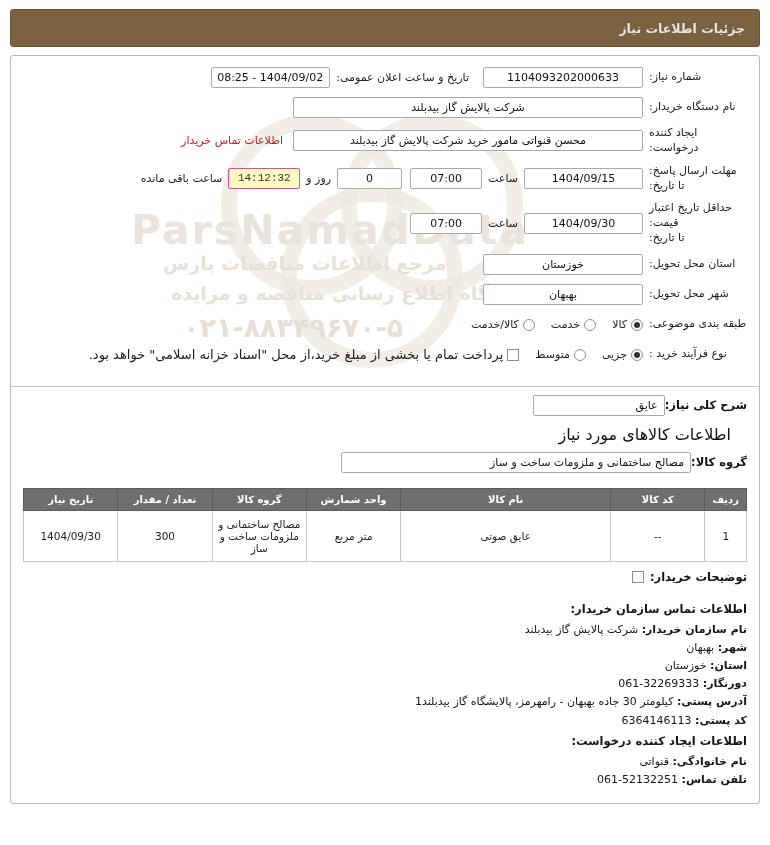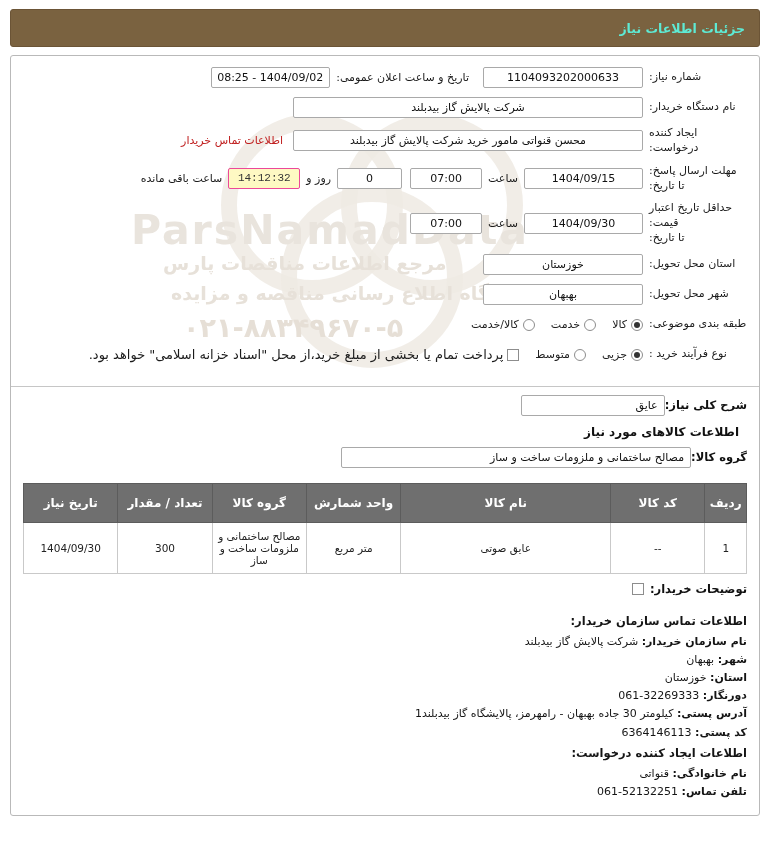--- a/index.html
+++ b/index.html
@@ -30,21 +30,21 @@
     background: #7a6240;
     border: 1px solid #6b5436;
     border-radius: 3px;
     display: flex;
     align-items: center;
     justify-content: flex-start;
     padding: 0 14px;
     box-sizing: border-box;
   }
   .header-title {
-    color: #5eead4;
+    color: #e5e5e5;
     font-size: 12.5px;
     font-weight: bold;
   }
 
   
   .panel {
     margin: 8px 10px 0 10px;
     border: 1px solid #b9b9b9;
     border-radius: 3px;
     background: #fff;
@@ -201,43 +201,43 @@
     align-items: center;
     margin-bottom: 9px;
   }
   .sec-lbl {
     font-weight: bold;
     font-size: 11.5px;
     color: #111;
     white-space: nowrap;
   }
   .sec-head {
-    font-weight: bold;
-    font-size: 12px;
+    font-weight: normal;
+    font-size: 16px;
     color: #111;
-    margin: 4px 8px 8px 0;
-  }
-  .f-sharh { width: 144px; }
+    margin: 4px 16px 8px 0;
+  }
+  .f-sharh { width: 132px; }
   .f-group { width: 350px; }
 
   
   .tbl-wrap { padding: 0 12px; }
   table.goods {
     width: 100%;
     border-collapse: collapse;
     font-size: 10.5px;
     background: rgba(255,255,255,0.55);
   }
   table.goods th {
     background: #6f6f6f;
     color: #fff;
     border: 1px solid #5c5c5c;
-    padding: 12px 3px;
+    padding: 5px 3px;
     font-weight: bold;
-    font-size: 12px;
+    font-size: 10px;
   }
   table.goods td {
     border: 1px solid #c9c9c9;
     padding: 7px 4px;
     text-align: center;
     color: #222;
     background: transparent;
     vertical-align: middle;
   }
   .col-radif { width: 34px; }

